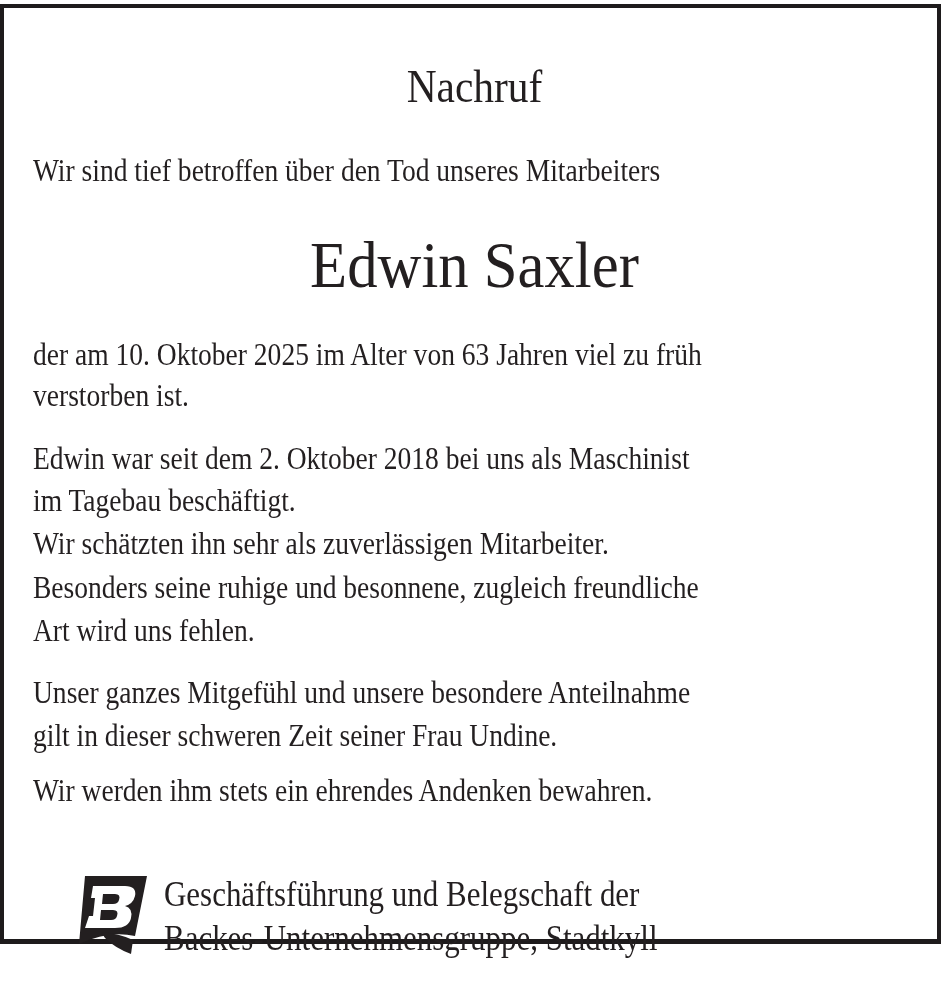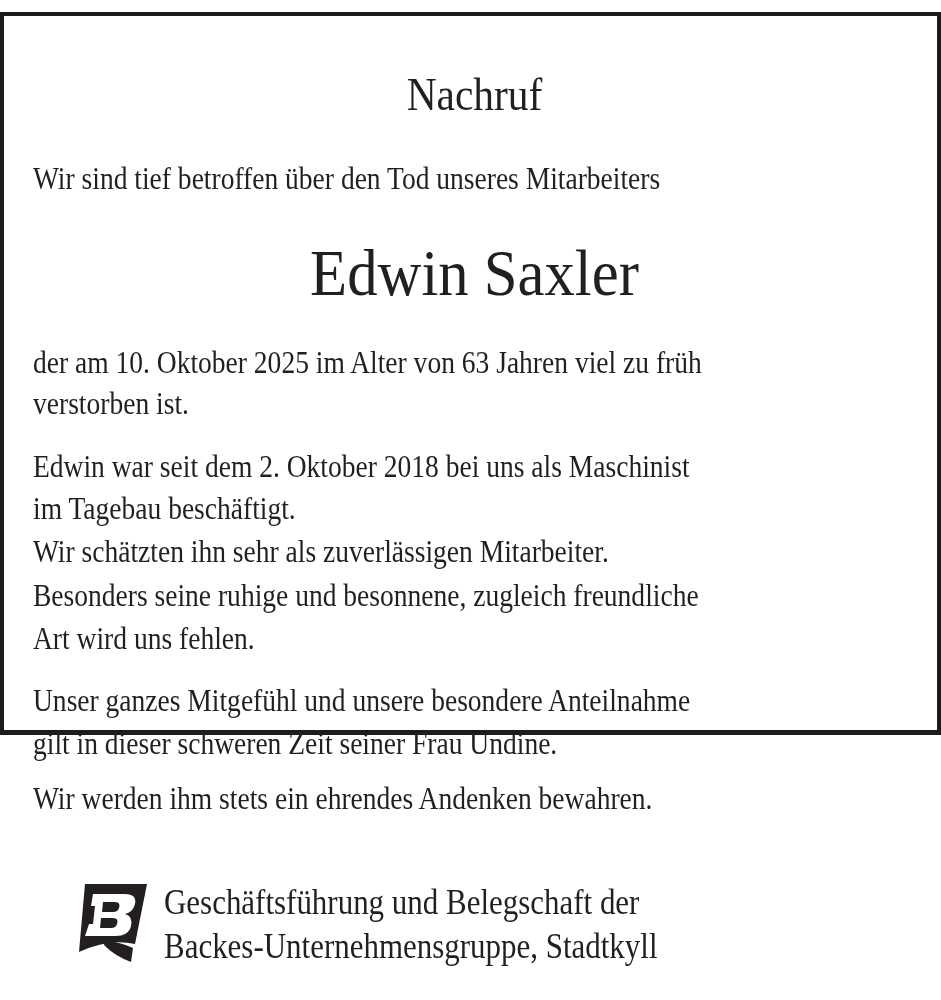--- a/index.html
+++ b/index.html
@@ -1,19 +1,19 @@
 <!DOCTYPE html>
 <html><head>
   <meta charset="utf-8">
   <style>
     html, body { margin: 0; padding: 0; background: #ffffff; }
     body { width: 941px; height: 1000px; overflow: hidden; }
     .frame {
-      position: absolute; left: 0; top: 12px;
-      width: 941px; height: 723px;
+      position: absolute; left: 0; top: 4px;
+      width: 941px; height: 940px;
       box-sizing: border-box;
       border: 4px solid #1e1b1c;
       border-bottom-width: 5px;
       background: #ffffff;
       color: #231f20;
       font-family: "Liberation Serif", "DejaVu Serif", serif;
     }
     .line {
       position: absolute;
       white-space: nowrap;

